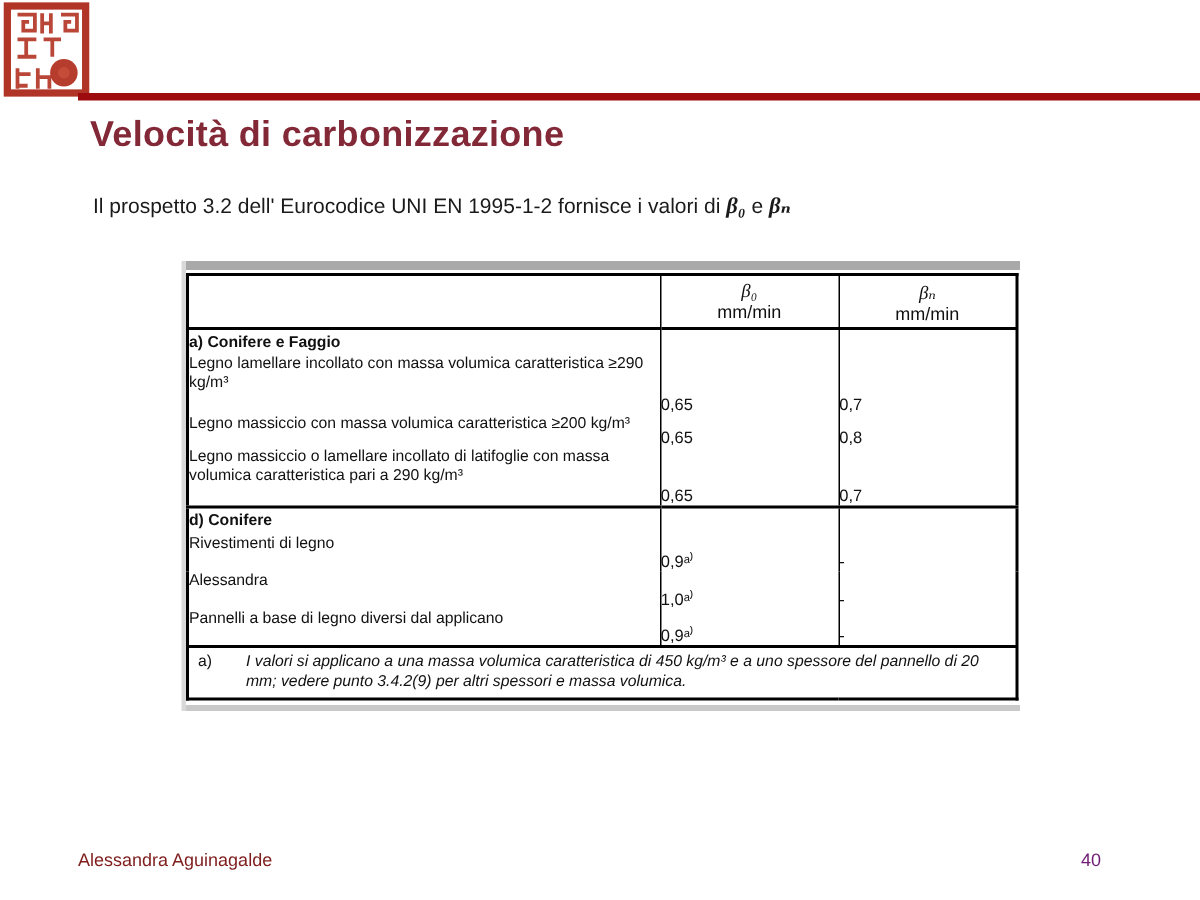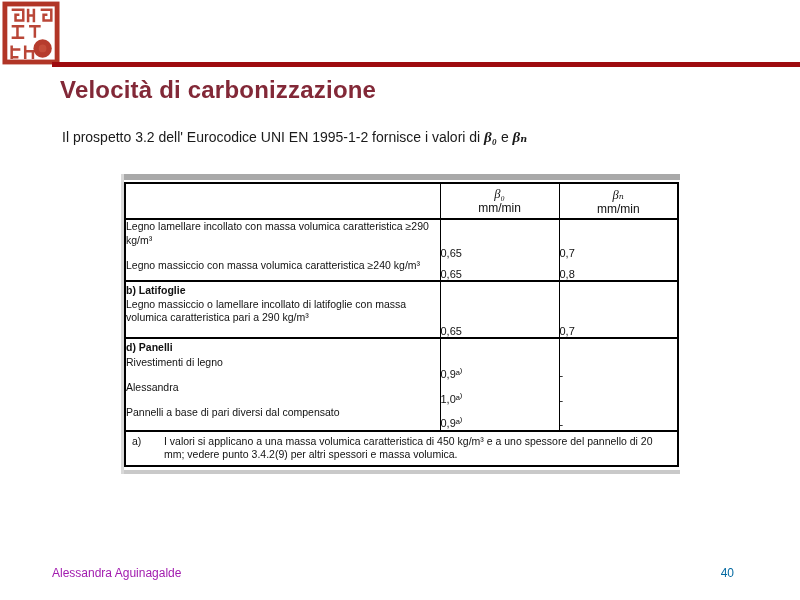--- a/index.html
+++ b/index.html
@@ -39,25 +39,25 @@
   td.val {
     border-left:1.5px solid #000; text-align:left; vertical-align:bottom;
     padding-bottom:4px; font-size:11px;
   }
   tr.h16 { height:16px; } tr.h18 { height:18px; } tr.h20 { height:20px; }
   tr.h22 { height:22px; } tr.h25 { height:25px; } tr.h40 { height:40px; }
   tr.foot { height:34px; }
   tr.foot td { border-top:2px solid #000; padding:3px 6px 4px 6px; vertical-align:top; }
   .footnote { display:flex; font-size:10.5px; line-height:13px; }
   .fn-marker { width:32px; flex:none; }
-  .fn-text { flex:1; }
+  .fn-text { flex:1;font-style:italic; }
 
   
-  .footer-author { position:absolute; left:52px; top:566px; font-size:12px; color:#a21caf; }
-  .footer-page  { position:absolute; right:66px; top:566px; font-size:12px; color:#0369a1; }
+  .footer-author { position:absolute; left:52px; top:566px; font-size:12px; color:#7f1d1d; }
+  .footer-page  { position:absolute; right:66px; top:566px; font-size:12px; color:#701a75; }
 </style>
 </head>
 <body>
 
 <svg class="seal" viewBox="0 0 60 66" aria-hidden="true">
   <rect x="3" y="3" width="54" height="60" fill="none" stroke="#ad2a1a" stroke-width="5" opacity="0.95"></rect>
   <g stroke="#b23222" stroke-width="2.6" fill="none" opacity="0.9">
     <path d="M10 9 h12 v11 h-8 v-6 h4"></path>
     <path d="M27 8 v14 M33 8 v14 M27 15 h6"></path>
     <path d="M40 9 h11 v11 h-8 v-6 h4"></path>
@@ -92,57 +92,57 @@
           <span class="beta-h">β₀</span>
           <span class="unit">mm/min</span>
         </th>
         <th class="val-h">
           <span class="beta-h">βₙ</span>
           <span class="unit">mm/min</span>
         </th>
       </tr>
     </thead>
     <tbody>
+      <tr class="sec h16">
+        <td class="desc">a) Conifere e Faggio</td>
+        <td class="val"></td>
+        <td class="val"></td>
+      </tr>
       <tr class="h40">
         <td class="desc">Legno lamellare incollato con massa volumica caratteristica ≥290 kg/m³</td>
         <td class="val">0,65</td>
         <td class="val">0,7</td>
       </tr>
       <tr class="h22">
-        <td class="desc">Legno massiccio con massa volumica caratteristica ≥240 kg/m³</td>
+        <td class="desc">Legno massiccio con massa volumica caratteristica ≥200 kg/m³</td>
         <td class="val">0,65</td>
         <td class="val">0,8</td>
-      </tr>
-      <tr class="sec h16">
-        <td class="desc">b) Latifoglie</td>
-        <td class="val"></td>
-        <td class="val"></td>
       </tr>
       <tr class="h40">
         <td class="desc">Legno massiccio o lamellare incollato di latifoglie con massa volumica caratteristica pari a 290 kg/m³</td>
         <td class="val">0,65</td>
         <td class="val">0,7</td>
       </tr>
       <tr class="sec h18">
-        <td class="desc">d) Panelli</td>
+        <td class="desc">d) Conifere</td>
         <td class="val"></td>
         <td class="val"></td>
       </tr>
       <tr class="h25">
         <td class="desc">Rivestimenti di legno</td>
         <td class="val">0,9ᵃ⁾</td>
         <td class="val">-</td>
       </tr>
       <tr class="h25">
         <td class="desc">Alessandra</td>
         <td class="val">1,0ᵃ⁾</td>
         <td class="val">-</td>
       </tr>
       <tr class="h25">
-        <td class="desc">Pannelli a base di pari diversi dal compensato</td>
+        <td class="desc">Pannelli a base di legno diversi dal applicano</td>
         <td class="val">0,9ᵃ⁾</td>
         <td class="val">-</td>
       </tr>
       <tr class="foot">
         <td colspan="3">
           <div class="footnote">
             <span class="fn-marker">a)</span>
             <span class="fn-text">I valori si applicano a una massa volumica caratteristica di 450 kg/m³ e a uno spessore del pannello di 20 mm; vedere punto 3.4.2(9) per altri spessori e massa volumica.</span>
           </div>
         </td>

